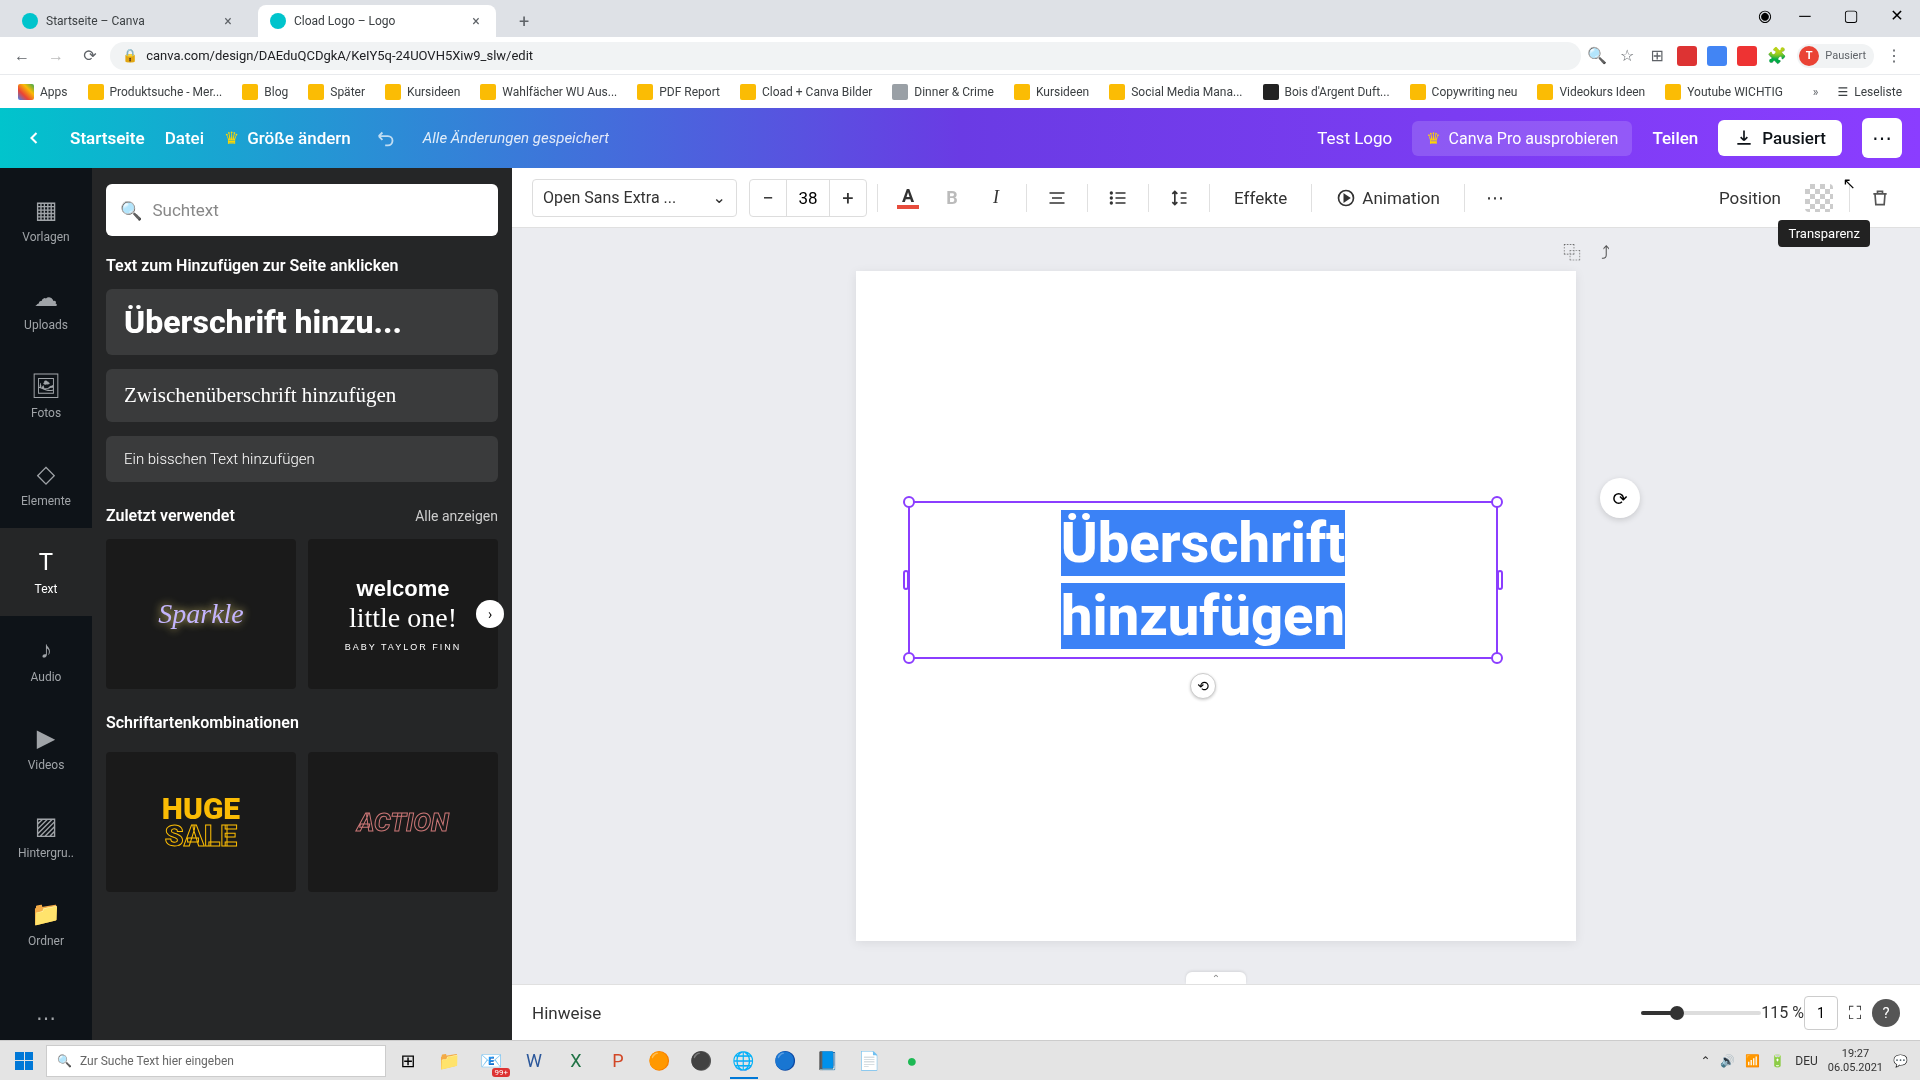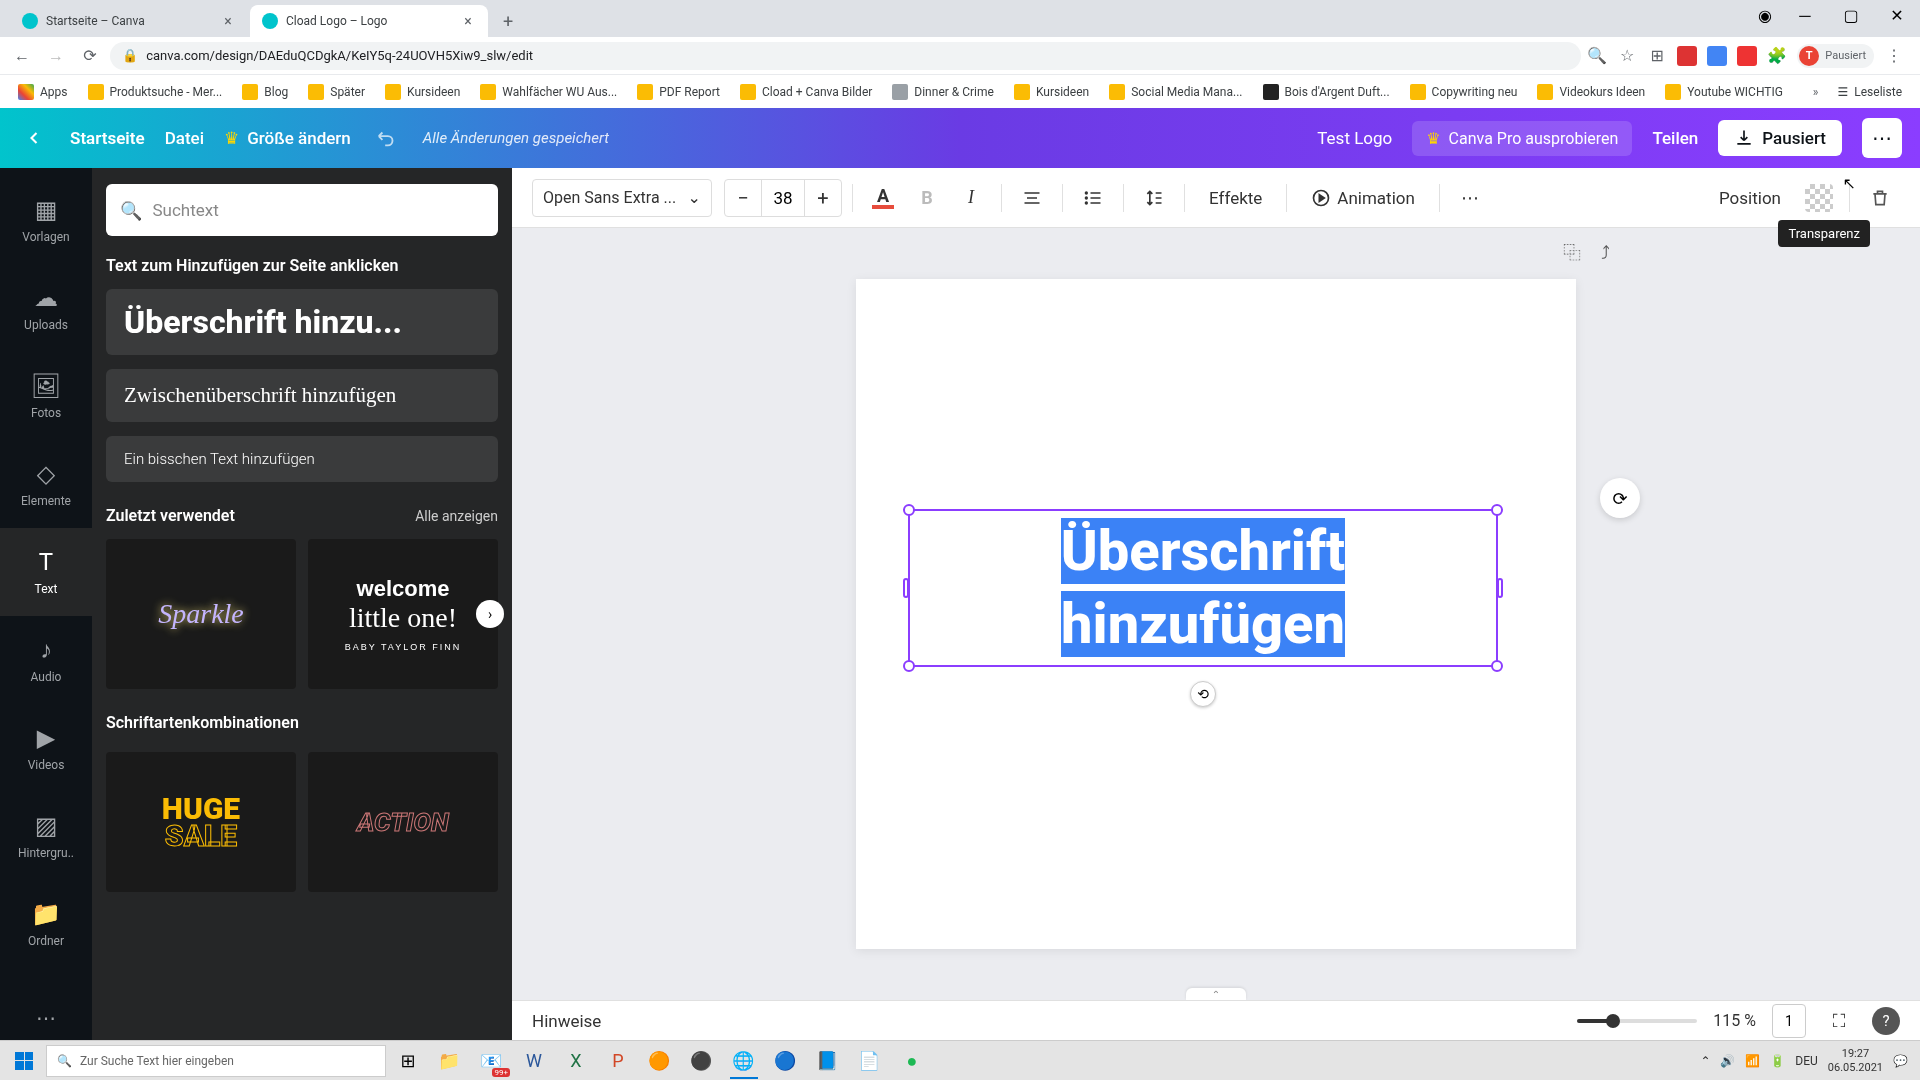--- a/index.html
+++ b/index.html
@@ -1,20 +1,20 @@
 <!DOCTYPE html>
 <html><head>
 <meta charset="utf-8">
 <style>
 * { margin: 0; padding: 0; box-sizing: border-box; font-family: -apple-system, BlinkMacSystemFont, "Segoe UI", Roboto, sans-serif; }
 html, body { width: 1920px; height: 1080px; overflow: hidden; background: #f0f0f0; }
 
 
 .browser-chrome { background: #dee1e6; height: 108px; display: flex; flex-direction: column; }
-.tab-bar { height: 37px; display: flex; align-items: flex-end; padding-left: 10px; background: #dee1e6; position: relative; }
+.tab-bar { height: 37px; display: flex; align-items: flex-end; padding-left: 10px; background: #dee1e6; position: relative; gap: 8px; }
 .tab { height: 32px; width: 238px; display: flex; align-items: center; padding: 0 12px; font-size: 12px; color: #3c4043; border-radius: 8px 8px 0 0; margin-right: 2px; position: relative; }
 .tab.active { background: #fff; }
 .tab-favicon { width: 16px; height: 16px; border-radius: 50%; background: #00c4cc; margin-right: 8px; flex-shrink: 0; }
 .tab-title { flex: 1; white-space: nowrap; overflow: hidden; text-overflow: ellipsis; }
 .tab-close { width: 16px; height: 16px; display: flex; align-items: center; justify-content: center; color: #5f6368; font-size: 14px; cursor: pointer; }
 .new-tab { width: 28px; height: 28px; display: flex; align-items: center; justify-content: center; color: #5f6368; font-size: 18px; cursor: pointer; margin-left: 4px; margin-bottom: 2px; }
 .window-controls { position: absolute; right: 0; top: 0; display: flex; }
 .win-ctrl { width: 46px; height: 30px; display: flex; align-items: center; justify-content: center; color: #000; }
 .win-ctrl.pin { width: 34px; }
 
@@ -86,21 +86,21 @@
 .thumb-arrow { position: absolute; right: -6px; top: 50%; transform: translateY(-50%); width: 28px; height: 28px; background: #fff; color: #000; border-radius: 50%; display: flex; align-items: center; justify-content: center; font-size: 14px; }
 .combo-row { display: flex; gap: 12px; margin-top: 6px; }
 .combo { width: 190px; height: 140px; background: #1a1a1a; border-radius: 4px; display: flex; align-items: center; justify-content: center; }
 .combo.sale { flex-direction: column; color: #fbbc04; font-weight: 900; font-size: 30px; line-height: 0.9; }
 .combo.sale .outline { -webkit-text-stroke: 1px #fbbc04; color: transparent; }
 .combo.action { color: #c77; font-size: 26px; font-weight: 800; -webkit-text-stroke: 1px #c77; color: transparent; font-style: italic; }
 
 
 .canvas-area { flex: 1; display: flex; flex-direction: column; background: #ebecf0; position: relative; }
 .text-toolbar { height: 60px; background: #fff; border-bottom: 1px solid #e0e0e0; display: flex; align-items: center; padding: 0 20px; gap: 4px; }
-.tb-font { width: 180px; height: 38px; border: 1px solid #ddd; border-radius: 4px; display: flex; align-items: center; justify-content: space-between; padding: 0 10px; font-size: 16px; color: #333; }
+.tb-font { width: 205px; height: 38px; border: 1px solid #ddd; border-radius: 4px; display: flex; align-items: center; justify-content: space-between; padding: 0 10px; font-size: 16px; color: #333; }
 .tb-size-group { display: flex; align-items: center; border: 1px solid #ddd; border-radius: 4px; height: 38px; margin-left: 8px; }
 .tb-size-btn { width: 36px; display: flex; align-items: center; justify-content: center; font-size: 20px; color: #333; }
 .tb-size-val { width: 44px; text-align: center; font-size: 17px; border-left: 1px solid #ddd; border-right: 1px solid #ddd; height: 100%; display: flex; align-items: center; justify-content: center; }
 .tb-btn { width: 40px; height: 40px; display: flex; align-items: center; justify-content: center; font-size: 18px; color: #333; border-radius: 4px; cursor: pointer; }
 .tb-sep { width: 1px; height: 28px; background: #e0e0e0; margin: 0 6px; }
 .tb-text-btn { padding: 0 14px; height: 40px; display: flex; align-items: center; font-size: 17px; color: #333; cursor: pointer; border-radius: 4px; gap: 6px; }
 .tb-spacer { flex: 1; }
 .tb-color { width: 22px; height: 22px; border-bottom: 4px solid #e74c3c; display: flex; align-items: center; justify-content: center; font-weight: bold; }
 .tb-bold { font-weight: bold; color: #bbb; }
 .tb-italic { font-style: italic; font-family: serif; }
@@ -121,21 +121,21 @@
 .sel-handle.tr { top: -7px; right: -7px; }
 .sel-handle.bl { bottom: -7px; left: -7px; }
 .sel-handle.br { bottom: -7px; right: -7px; }
 .sel-handle.ml { top: 50%; left: -7px; transform: translateY(-50%); width: 6px; height: 20px; border-radius: 3px; }
 .sel-handle.mr { top: 50%; right: -7px; transform: translateY(-50%); width: 6px; height: 20px; border-radius: 3px; }
 .rotate-handle { position: absolute; bottom: -42px; left: 50%; transform: translateX(-50%); width: 26px; height: 26px; background: #fff; border: 1px solid #ccc; border-radius: 50%; display: flex; align-items: center; justify-content: center; box-shadow: 0 1px 3px rgba(0,0,0,0.2); font-size: 14px; }
 .float-btn { position: absolute; top: 250px; right: 280px; width: 40px; height: 40px; background: #fff; border-radius: 50%; box-shadow: 0 2px 6px rgba(0,0,0,0.15); display: flex; align-items: center; justify-content: center; font-size: 18px; }
 .page-expand { position: absolute; bottom: 0; left: 50%; transform: translateX(-50%); width: 60px; height: 12px; background: #fff; border-radius: 6px 6px 0 0; display: flex; align-items: center; justify-content: center; box-shadow: 0 -1px 3px rgba(0,0,0,0.1); font-size: 10px; color: #888; }
 
 
-.canvas-footer { height: 40px; background: #fff; border-top: 1px solid #e0e0e0; display: flex; align-items: center; padding: 0 20px; gap: 16px; }
+.canvas-footer { height: 56px; background: #fff; border-top: 1px solid #e0e0e0; display: flex; align-items: center; padding: 0 20px; gap: 0; }
 .footer-notes { font-size: 17px; color: #333; }
 .footer-spacer { flex: 1; }
 .zoom-slider { width: 120px; height: 4px; background: #ddd; border-radius: 2px; position: relative; }
 .zoom-slider-fill { position: absolute; left: 0; top: 0; height: 100%; width: 30%; background: #333; border-radius: 2px; }
 .zoom-thumb { position: absolute; left: 30%; top: 50%; transform: translate(-50%,-50%); width: 14px; height: 14px; background: #333; border-radius: 50%; }
 .zoom-label { font-size: 16px; color: #333; }
 .footer-btn { width: 34px; height: 34px; border: 1px solid #ccc; border-radius: 4px; display: flex; align-items: center; justify-content: center; font-size: 14px; }
 .footer-icon { width: 34px; height: 34px; display: flex; align-items: center; justify-content: center; font-size: 18px; color: #333; }
 .footer-help { background: #555; color: #fff; border-radius: 50%; width: 28px; height: 28px; display: flex; align-items: center; justify-content: center; font-size: 15px; }
 

